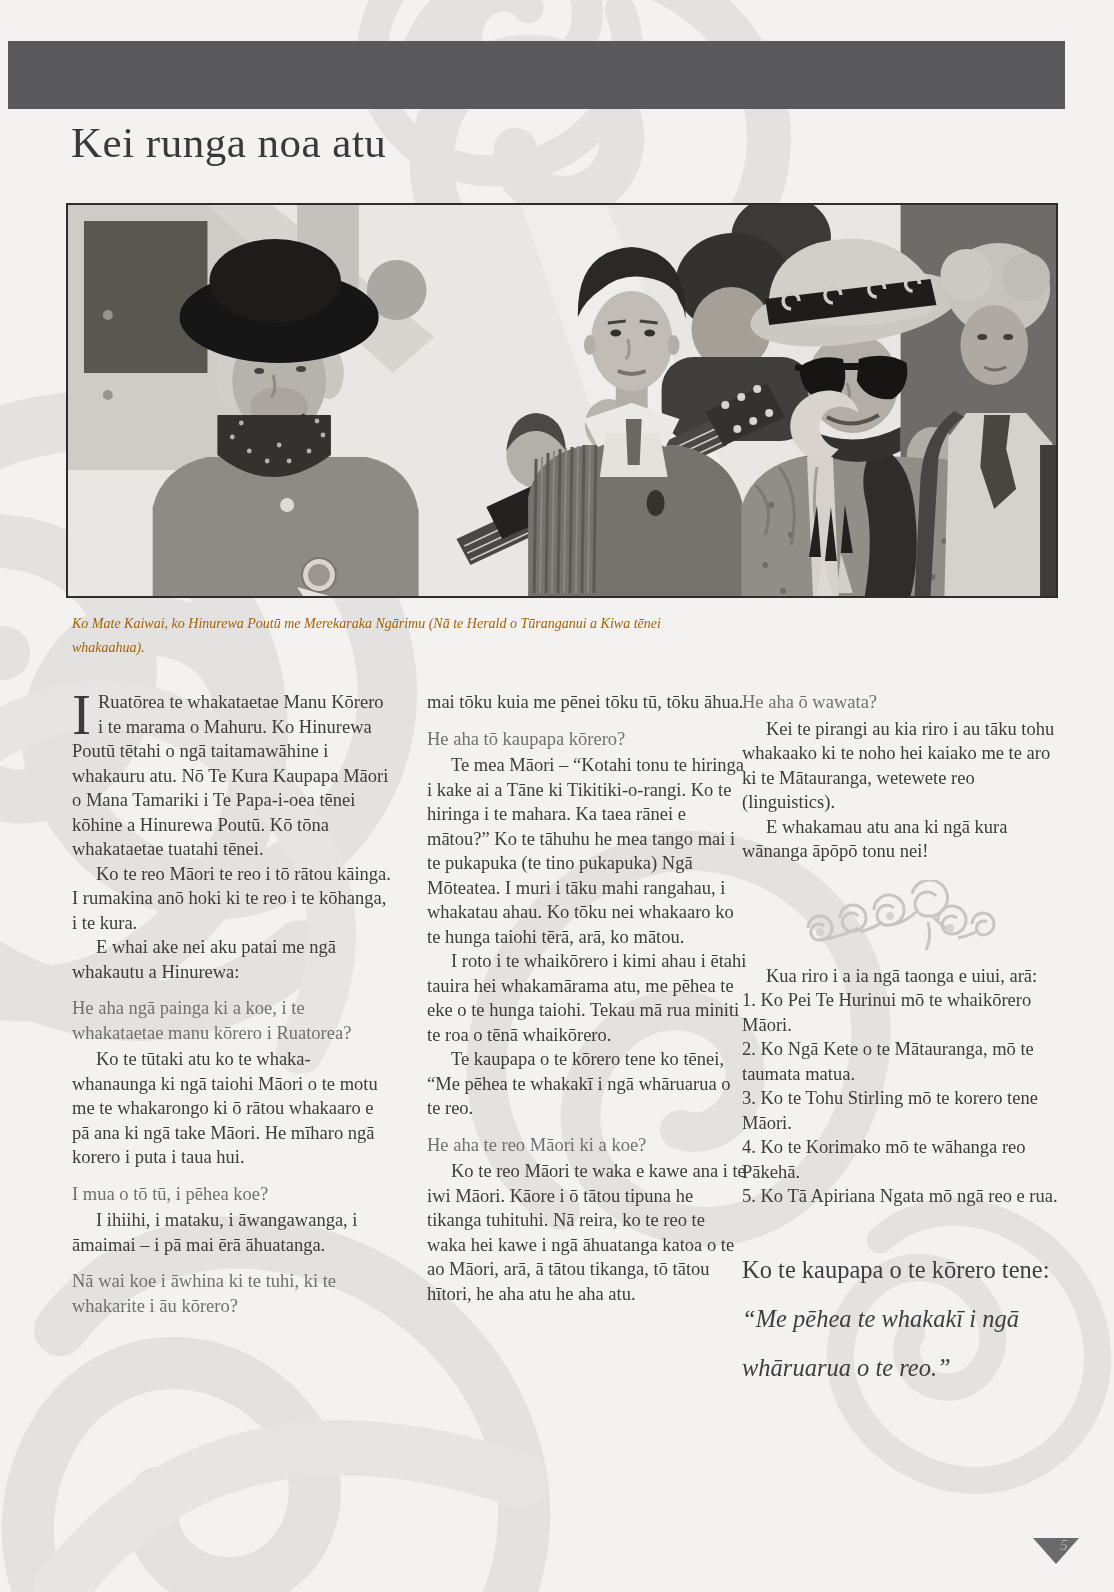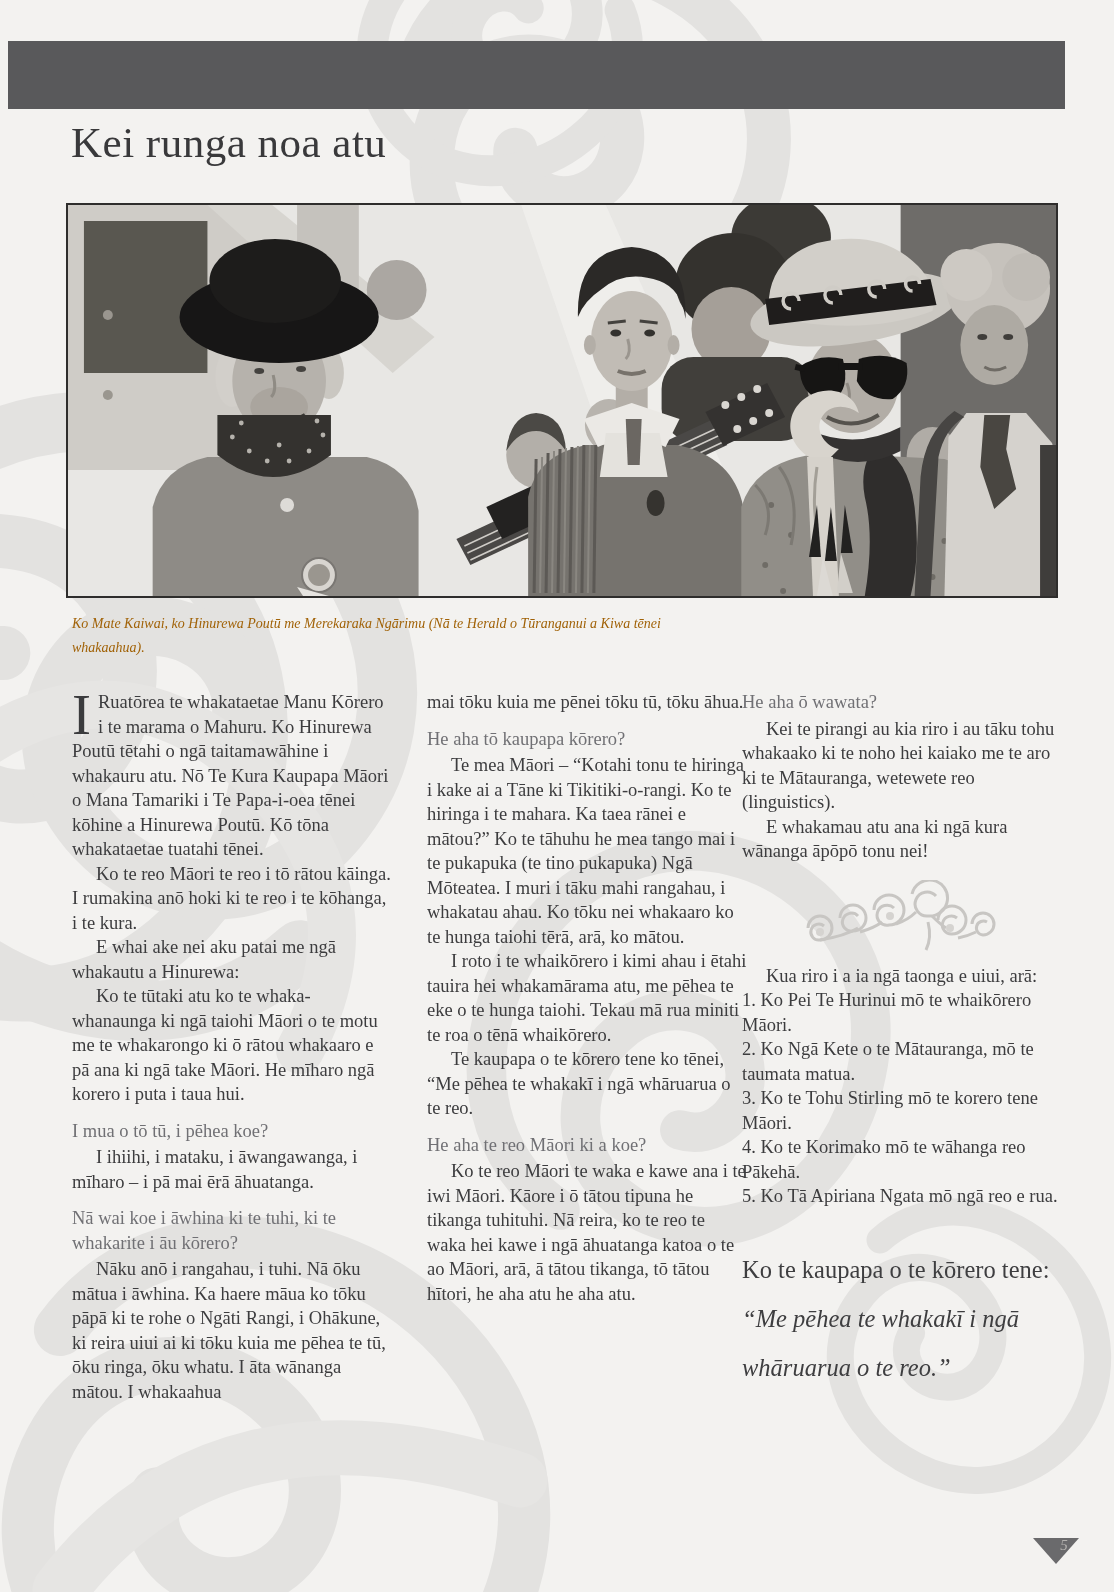--- a/index.html
+++ b/index.html
@@ -254,25 +254,25 @@
     </g>
   </svg>
 </figure>
 
 <figcaption class="layer caption">Ko Mate Kaiwai, ko Hinurewa Poutū me Merekaraka Ngārimu (Nā te Herald o Tūranganui a Kiwa tēnei whakaahua).</figcaption>
 
 <div class="layer col" id="col1">
   <p><span class="dropcap">I</span><span>Ruatōrea te whakataetae Manu Kōrero i te marama o Mahuru. Ko Hinurewa Poutū tētahi o ngā taitamawāhine i whakauru atu. Nō Te Kura Kaupapa Māori o Mana Tamariki i Te Papa-i-oea tēnei kōhine a Hinurewa Poutū. Kō tōna whakataetae tuatahi tēnei.</span></p>
   <p class="indent">Ko te reo Māori te reo i tō rātou kāinga. I rumakina anō hoki ki te reo i te kōhanga, i te kura.</p>
   <p class="indent">E whai ake nei aku patai me ngā whakautu a Hinurewa:</p>
+  <p class="question">He aha ngā painga ki a koe, i te whakataetae manu kōrero i Ruatorea?</p>
   <p class="indent">Ko te tūtaki atu ko te whaka-whanaunga ki ngā taiohi Māori o te motu me te whakarongo ki ō rātou whakaaro e pā ana ki ngā take Māori. He mīharo ngā korero i puta i taua hui.</p>
   <p class="question">I mua o tō tū, i pēhea koe?</p>
-  <p class="indent">I ihiihi, i mataku, i āwangawanga, i mīharo – i pā mai ērā āhuatanga.</p>
+  <p class="indent">I ihiihi, i mataku, i āwangawanga, i āmaimai – i pā mai ērā āhuatanga.</p>
   <p class="question">Nā wai koe i āwhina ki te tuhi, ki te whakarite i āu kōrero?</p>
-  <p class="indent">Nāku anō i rangahau, i tuhi. Nā ōku mātua i āwhina. Ka haere māua ko tōku pāpā ki te rohe o Ngāti Rangi, i Ohākune, ki reira uiui ai ki tōku kuia me pēhea te tū, ōku ringa, ōku whatu. I āta wānanga mātou.  I whakaahua</p>
 </div>
 
 <div class="layer col" id="col2">
   <p>mai tōku kuia me pēnei tōku tū, tōku āhua.</p>
   <p class="question">He aha tō kaupapa kōrero?</p>
   <p class="indent">Te mea Māori – “Kotahi tonu te hiringa i kake ai a Tāne ki Tikitiki-o-rangi.  Ko te hiringa i te mahara. Ka taea rānei e mātou?” Ko te tāhuhu he mea tango mai i te pukapuka (te tino pukapuka) Ngā Mōteatea. I muri i tāku mahi rangahau, i whakatau ahau. Ko tōku nei whakaaro ko te hunga taiohi tērā, arā, ko mātou.</p>
   <p class="indent">I roto i te whaikōrero i kimi ahau i ētahi tauira hei whakamārama atu, me pēhea te eke o te hunga taiohi. Tekau mā rua miniti te roa o tēnā whaikōrero.</p>
   <p class="indent">Te kaupapa o te kōrero tene ko tēnei, “Me pēhea te whakakī i ngā whāruarua o te reo.</p>
   <p class="question">He aha te reo Māori ki a koe?</p>
   <p class="indent">Ko te reo Māori te waka e kawe ana i te iwi Māori. Kāore i ō tātou tipuna he tikanga tuhituhi. Nā reira, ko te reo te waka hei kawe i ngā āhuatanga katoa o te ao Māori, arā, ā tātou tikanga, tō tātou hītori, he aha atu he aha atu.</p>

